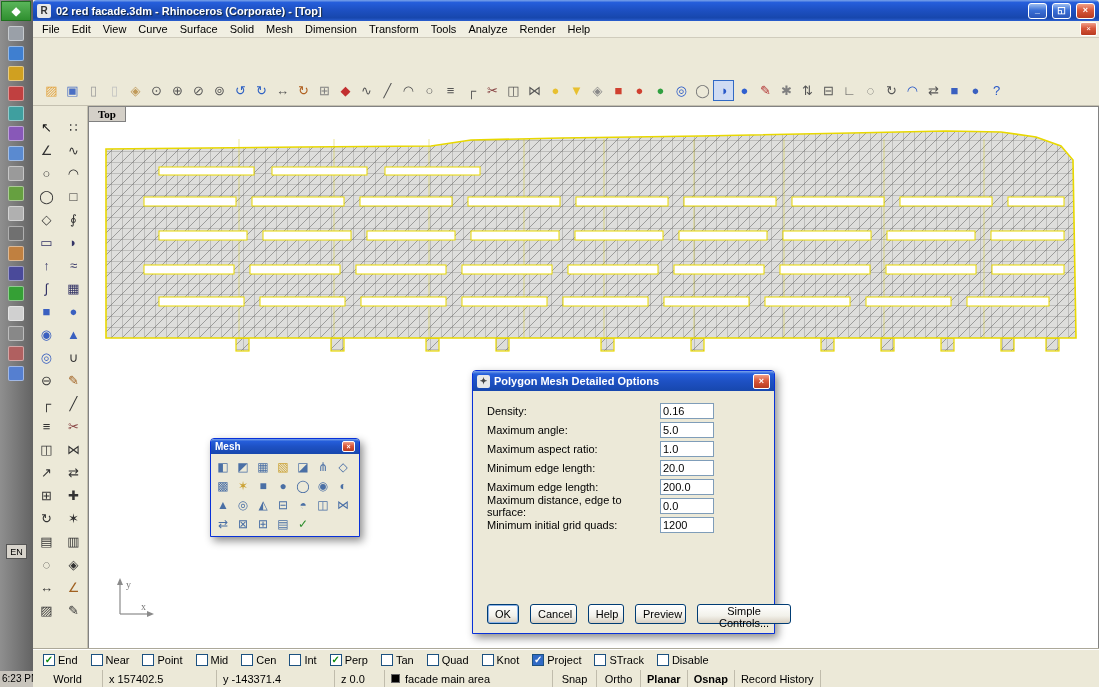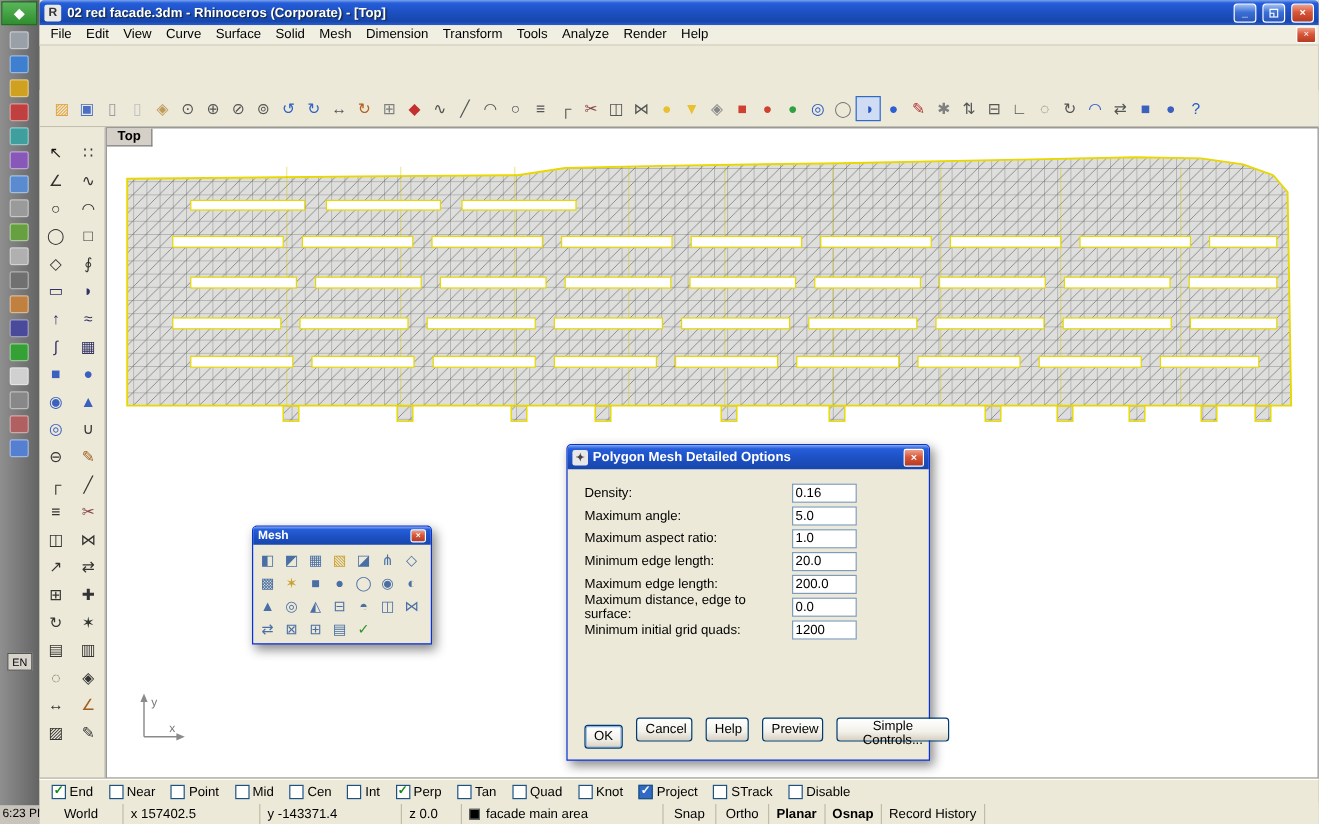--- a/index.html
+++ b/index.html
@@ -35,21 +35,21 @@
   .cmd-nav{position:absolute;right:18px;top:15px;display:flex;gap:1px;}
   .navbtn{width:15px;height:14px;background:#ece9d8;border:1px solid #aca899;font-size:7px;line-height:12px;text-align:center;}
 
   .toolbar{position:absolute;left:0;top:75px;width:100%;height:31px;background:#ece9d8;border-bottom:1px solid #c4c0b0;display:flex;align-items:center;padding-left:8px;}
   .ticon{width:21px;height:21px;display:flex;align-items:center;justify-content:center;font-size:13px;flex:none;cursor:default;}
   .ticon.pressed{background:#cfdcf3;border:1px solid #316ac5;}
 
   .main{position:absolute;left:0;top:106px;width:100%;height:543px;display:flex;}
   .palette{width:55px;height:100%;background:#ece9d8;display:flex;flex-wrap:wrap;align-content:flex-start;padding-top:10px;border-right:1px solid #c4c0b0;}
   .picon{width:27px;height:23px;display:flex;align-items:center;justify-content:center;font-size:13px;cursor:default;}
-  .viewport{flex:1;position:relative;background:#fff;border:1px solid #828282;overflow:hidden;}
+  .viewport{flex:1;position:relative;background:#fff;border:1px solid #828282;overflow:hidden;font-family:Liberation Serif, serif;}
   .vp-label{position:absolute;left:0;top:0;background:#d4d0c8;border:1px solid #808080;border-left:none;border-top:none;padding:1px 9px;font-weight:bold;z-index:3;}
   #mesh-layer{position:absolute;inset:0;z-index:1;}
   .axis{position:absolute;left:20px;bottom:26px;z-index:2;}
 
   .osnapbar{position:absolute;left:0;top:649px;width:100%;height:21px;background:#ece9d8;border-top:1px solid #fff;box-shadow:0 -1px 0 #aca899;display:flex;align-items:center;gap:13px;padding-left:10px;}
   .os-item{display:flex;align-items:center;gap:3px;}
   .cb{width:12px;height:12px;background:#fff;border:1px solid #1c5180;font-size:10px;line-height:10px;text-align:center;color:#0a8a0a;font-weight:bold;flex:none;}
   .cb.on::after{content:"\2713";}
   .cb.fillblue{background:#316ac5;color:#fff;}
 
@@ -82,21 +82,21 @@
   .dlg-body{position:relative;height:243px;padding:10px 12px 0 14px;border-radius:25px;}
   .frow{display:flex;align-items:center;height:19px;padding-right:48px;}
   .flabel{flex:1;}
   .fin{width:54px;height:16px;border:1px solid #7f9db9;font:11px "Liberation Sans",sans-serif;padding:0 2px;background:#fff;}
   .checks{margin-top:14px;display:flex;flex-direction:column;gap:3px;}
   .checkswrap{position:relative;}
   .ck{display:flex;align-items:center;gap:4px;height:14px;}
   .checks-right{position:absolute;left:112px;top:17px;}
   .btnrow{position:absolute;left:14px;bottom:10px;display:flex;gap:11px;}
   .xpbtn{height:20px;padding:0 7px;font:11px "Liberation Sans",sans-serif;border:1px solid #003c74;border-radius:3px;background:linear-gradient(#ffffff,#f2f1ea 60%,#d8d0c2);cursor:default;}
-  .xpbtn.def{box-shadow:inset 0 0 0 1px #8cb4e8;margin-top:6px;}
+  .xpbtn.def{box-shadow:inset 0 0 0 1px #8cb4e8;}
 </style>
 </head>
 <body>
 
 <div id="taskbar">
   <div class="launcher">◆</div>
   <div class="tb-icons">
 
   <div class="tb-ic" style="background: rgb(154, 160, 168);"></div>
       <div class="tb-ic" style="background: rgb(63, 127, 208);"></div>

